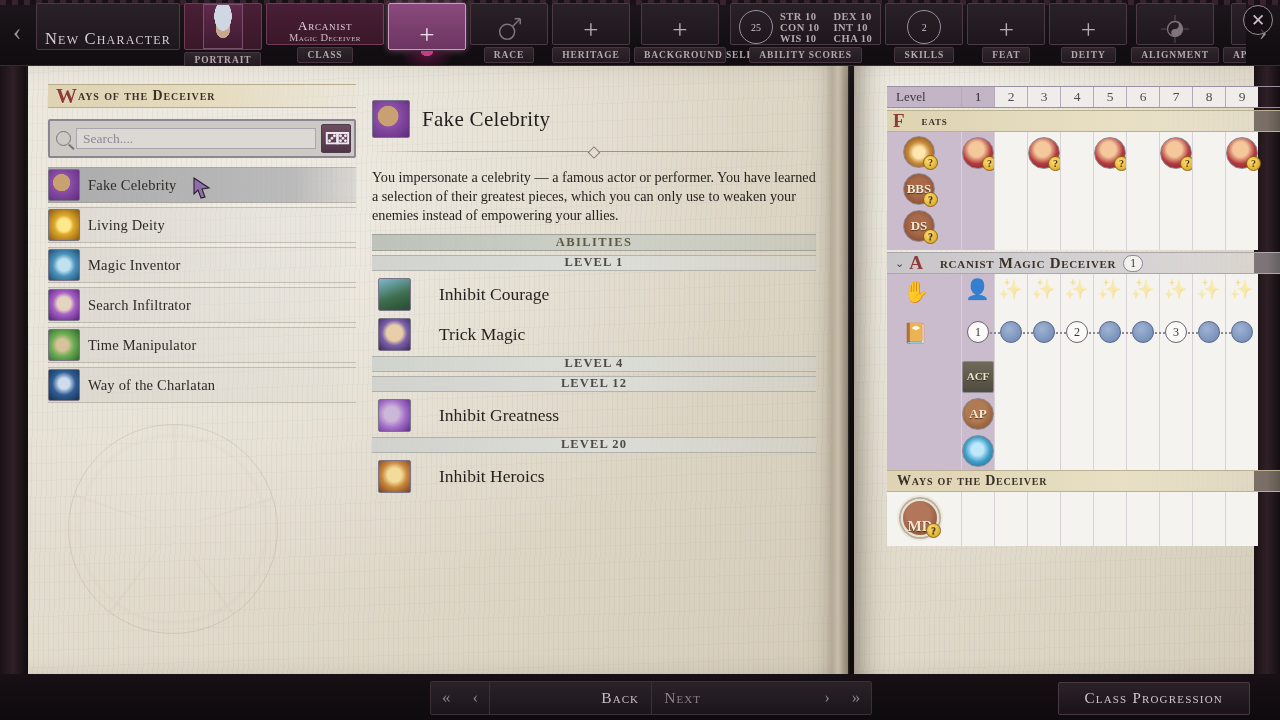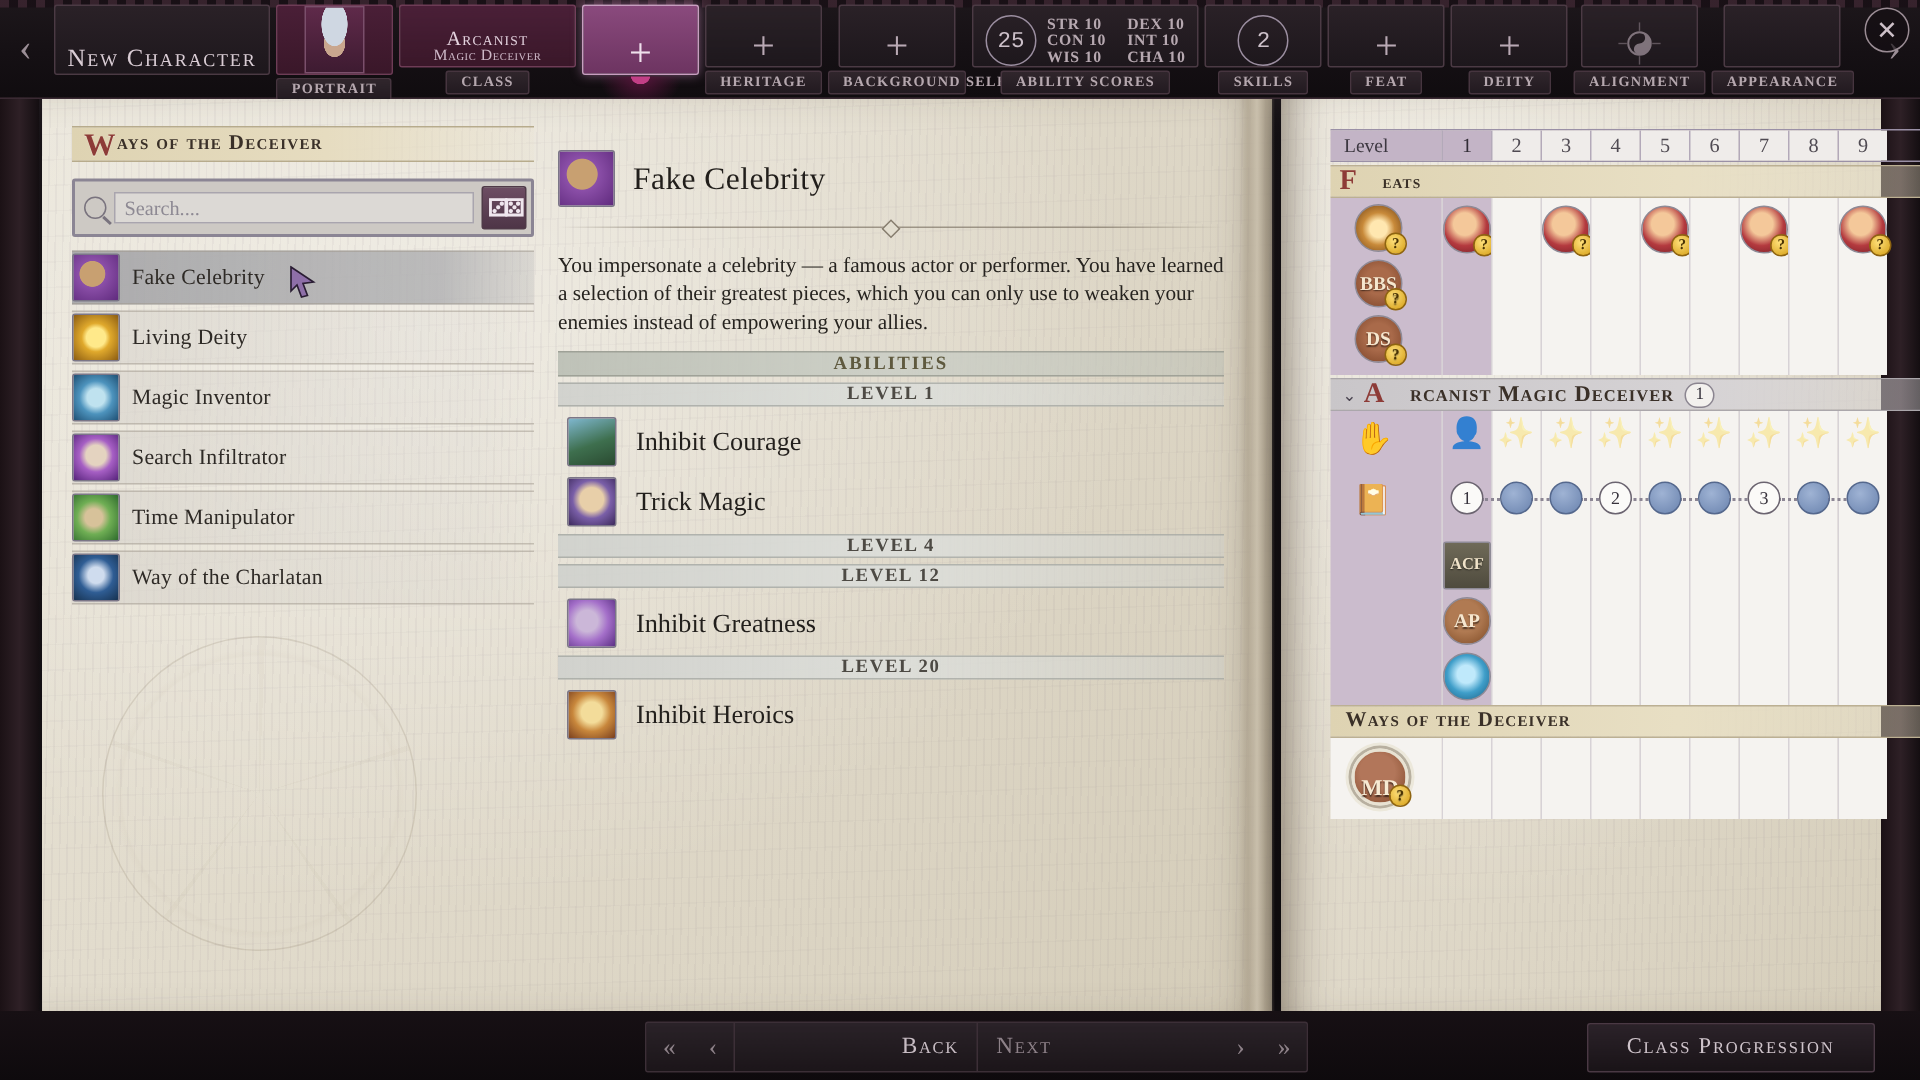--- a/index.html
+++ b/index.html
@@ -131,21 +131,21 @@
   }
   .ico-svg { width:30px; height:30px; opacity:.62; }
   .ability-grid {
     display:grid; grid-template-columns:auto auto; gap:0 14px;
     font-size:10.5px; color:#b6a8b0; letter-spacing:.5px; font-weight:bold;
   }
   .ability-grid span { white-space:nowrap; }
   .circle-num {
     width:34px; height:34px; border-radius:50%; border:1.5px solid #9b8ea0;
     display:flex; align-items:center; justify-content:center;
-    font-size:15px; color:#ccc0c9; margin-right:7px;font-family:Liberation Mono, monospace;
+    font-size:10px; color:#ccc0c9; margin-right:7px;
   }
   .circle-num.solo { margin-right:0; }
   .close-btn {
     position:absolute; right:7px; top:5px; width:30px; height:30px; border-radius:50%;
     border:1.5px solid #9a8c94; color:#cdc0c8; font-size:17px;
     display:flex; align-items:center; justify-content:center; cursor:pointer;
     background:rgba(20,14,18,.65);
   }
 
   
@@ -232,21 +232,21 @@
     background: linear-gradient(90deg, rgba(186,190,180,.9) 0%, rgba(204,207,198,.95) 50%, rgba(186,190,180,.5) 100%);
     border-top:1px solid rgba(150,152,142,.8); border-bottom:1px solid rgba(150,152,142,.8);
     font-size:12.5px; letter-spacing:1.4px; font-weight:bold; color:#5f5a3f;
   }
   .level-bar {
     margin-top:4px; height:16px; display:flex; align-items:center; justify-content:center;
     background: linear-gradient(90deg, rgba(206,208,204,.88) 0%, rgba(220,222,218,.9) 50%, rgba(206,208,204,.42) 100%);
     border-top:1px solid rgba(160,162,156,.7); border-bottom:1px solid rgba(160,162,156,.7);
     font-size:12.5px; letter-spacing:1.1px; font-weight:bold; color:#4d4a44;
   }
-  .ab-row { display:flex; align-items:center; gap:13px; margin:7px 0 5px 6px; }
+  .ab-row { display:flex; align-items:center; gap:28px; margin:7px 0 5px 6px; }
   .ab-ico { width:33px; height:33px; border:1.5px solid #7b7687; border-radius:2px; flex:0 0 auto; }
   .ab-name { font-size:17.5px; color:#221f1c; }
   .ic-courage { background: linear-gradient(160deg,#7fb7cf 0%,#3e6f4e 55%,#2a4a31 100%); }
   .ic-trick   { background: radial-gradient(circle at 50% 45%, #e8cfa9 0 34%, #7a5fa8 55%, #3d2a5c 100%); }
   .ic-spell   { background: radial-gradient(circle at 50% 42%, #cdd9ea 0 26%, #9a5ec2 52%, #4a2270 100%); }
   .ic-great   { background: radial-gradient(circle at 40% 45%, #cbb7d8 0 28%, #a46fc9 55%, #5b2f84 100%); }
   .ic-heroics { background: radial-gradient(circle at 50% 45%, #f3dc9a 0 30%, #c8873c 55%, #7a3f1e 100%); }
 
   
   .prog { position:absolute; left:887px; top:86px; width:420px; }
@@ -442,20 +442,31 @@
         </div>
         <div class="tab-label">Class</div>
       </div>
 
       <div class="tab active">
         <div class="tab-box">
           <span class="plus-glyph">+</span>
         </div>
       </div>
 
+      <div class="tab">
+        <div class="tab-box">
+          <svg class="ico-svg" viewBox="0 0 32 32">
+            <circle cx="14" cy="19" r="8" fill="none" stroke="#b9a9b4" stroke-width="1.6"></circle>
+            <line x1="20" y1="13" x2="28" y2="5" stroke="#b9a9b4" stroke-width="1.6"></line>
+            <line x1="22" y1="5" x2="28" y2="5" stroke="#b9a9b4" stroke-width="1.6"></line>
+            <line x1="28" y1="5" x2="28" y2="11" stroke="#b9a9b4" stroke-width="1.6"></line>
+          </svg>
+        </div>
+        <div class="tab-label">Race</div>
+      </div>
 
       <div class="tab">
         <div class="tab-box">
           <span class="plus-glyph">+</span>
         </div>
         <div class="tab-label">Heritage</div>
       </div>
 
       <div class="tab">
         <div class="tab-box">

